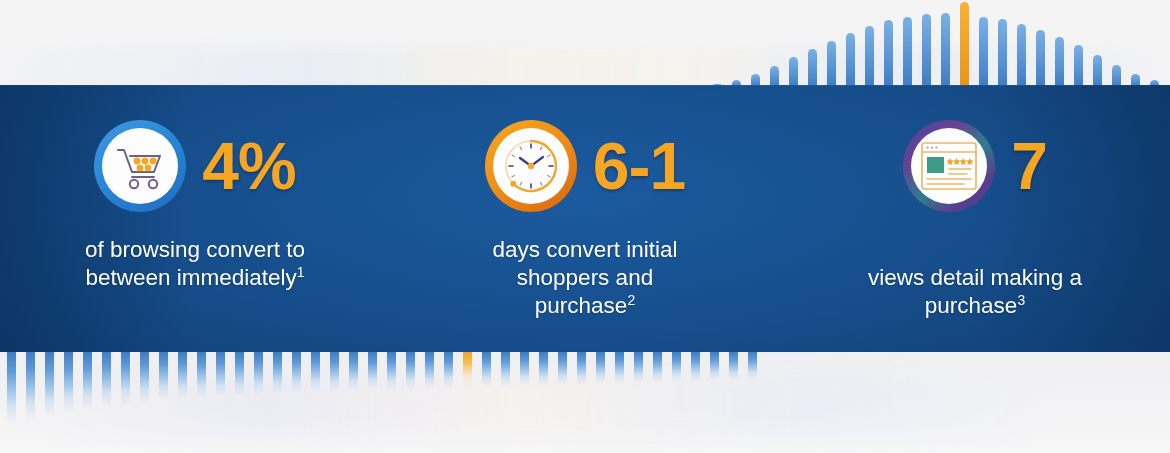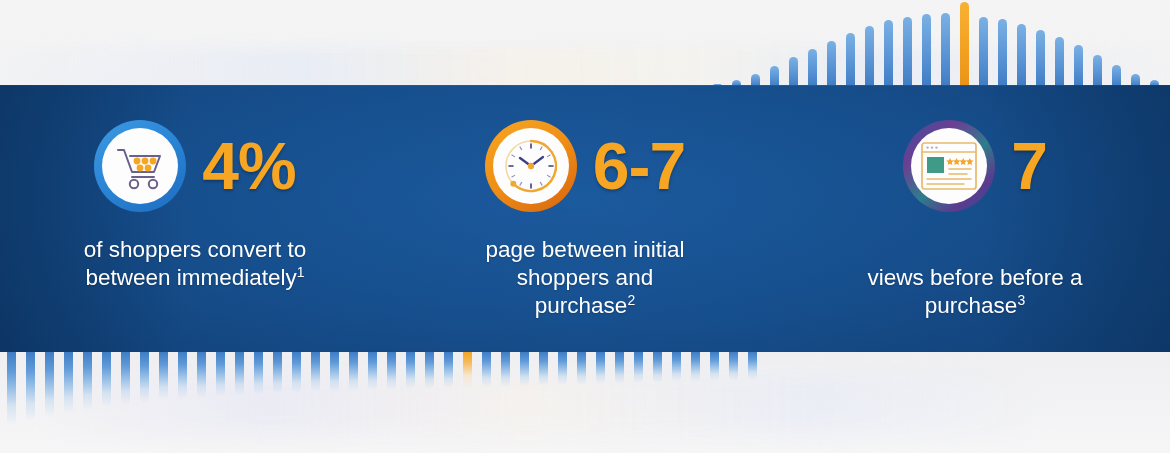--- a/index.html
+++ b/index.html
@@ -305,21 +305,21 @@
               <circle cx="26" cy="24" r="3.4" fill="#f5a623"></circle>
               <circle cx="34" cy="24" r="3.4" fill="#f5a623"></circle>
               <circle cx="42" cy="24" r="3.4" fill="#f5a623"></circle>
               <circle cx="29" cy="31" r="3.4" fill="#f5a623"></circle>
               <circle cx="37" cy="31" r="3.4" fill="#f5a623"></circle>
             </svg>
           </div>
           <div class="stat-number">4%</div>
         </div>
         <div class="stat-caption">
-          <span>of shoppers convert to</span><br>
+          <span>of browsing convert to</span><br>
           <span>between immediately</span><sup>1</sup>
         </div>
       </div>
 
       <div class="card">
         <div class="card-head">
           <div class="icon-badge badge-clock">
             <div class="disc"></div>
             <svg width="62" height="62" viewBox="0 0 62 62">
               <circle cx="31" cy="31" r="25" fill="none" stroke="#f2d9a8" stroke-width="1.6"></circle>
@@ -339,24 +339,24 @@
                 <line x1="20.0" y1="50.1" x2="21.6" y2="47.4"></line>
                 <line x1="11.9" y1="42.0" x2="14.6" y2="40.4"></line>
                 <line x1="11.9" y1="20.0" x2="14.6" y2="21.6"></line>
                 <line x1="20.0" y1="11.9" x2="21.6" y2="14.6"></line>
               </g>
               <line x1="31" y1="31" x2="20" y2="23" stroke="#3b3e86" stroke-width="2.4" stroke-linecap="round"></line>
               <line x1="31" y1="31" x2="43" y2="22" stroke="#3b3e86" stroke-width="2.2" stroke-linecap="round"></line>
               <circle cx="31" cy="31" r="3.2" fill="#f0a832"></circle>
             </svg>
           </div>
-          <div class="stat-number">6-7</div>
+          <div class="stat-number">6-1</div>
         </div>
         <div class="stat-caption">
-          <span>page between initial</span><br>
+          <span>days convert initial</span><br>
           <span>shoppers and</span><br>
           <span>purchase</span><sup>2</sup>
         </div>
       </div>
 
       <div class="card">
         <div class="card-head">
           <div class="icon-badge badge-page">
             <div class="disc"></div>
             <svg width="58" height="50" viewBox="0 0 58 50">
@@ -377,21 +377,21 @@
                 <line x1="29" y1="33" x2="47" y2="33"></line>
                 <line x1="7" y1="38" x2="51" y2="38"></line>
                 <line x1="7" y1="43" x2="44" y2="43"></line>
               </g>
             </svg>
           </div>
           <div class="stat-number">7</div>
         </div>
         <div class="stat-caption">
           <br>
-          <span>views before before a</span><br>
+          <span>views detail making a</span><br>
           <span>purchase</span><sup>3</sup>
         </div>
       </div>
 
     </div>
   </div>
 
   <div class="bars bars-bottom">
       <div class="bar" style="height: 72.72px;"></div>
       <div class="bar" style="height: 68.68px;"></div>

